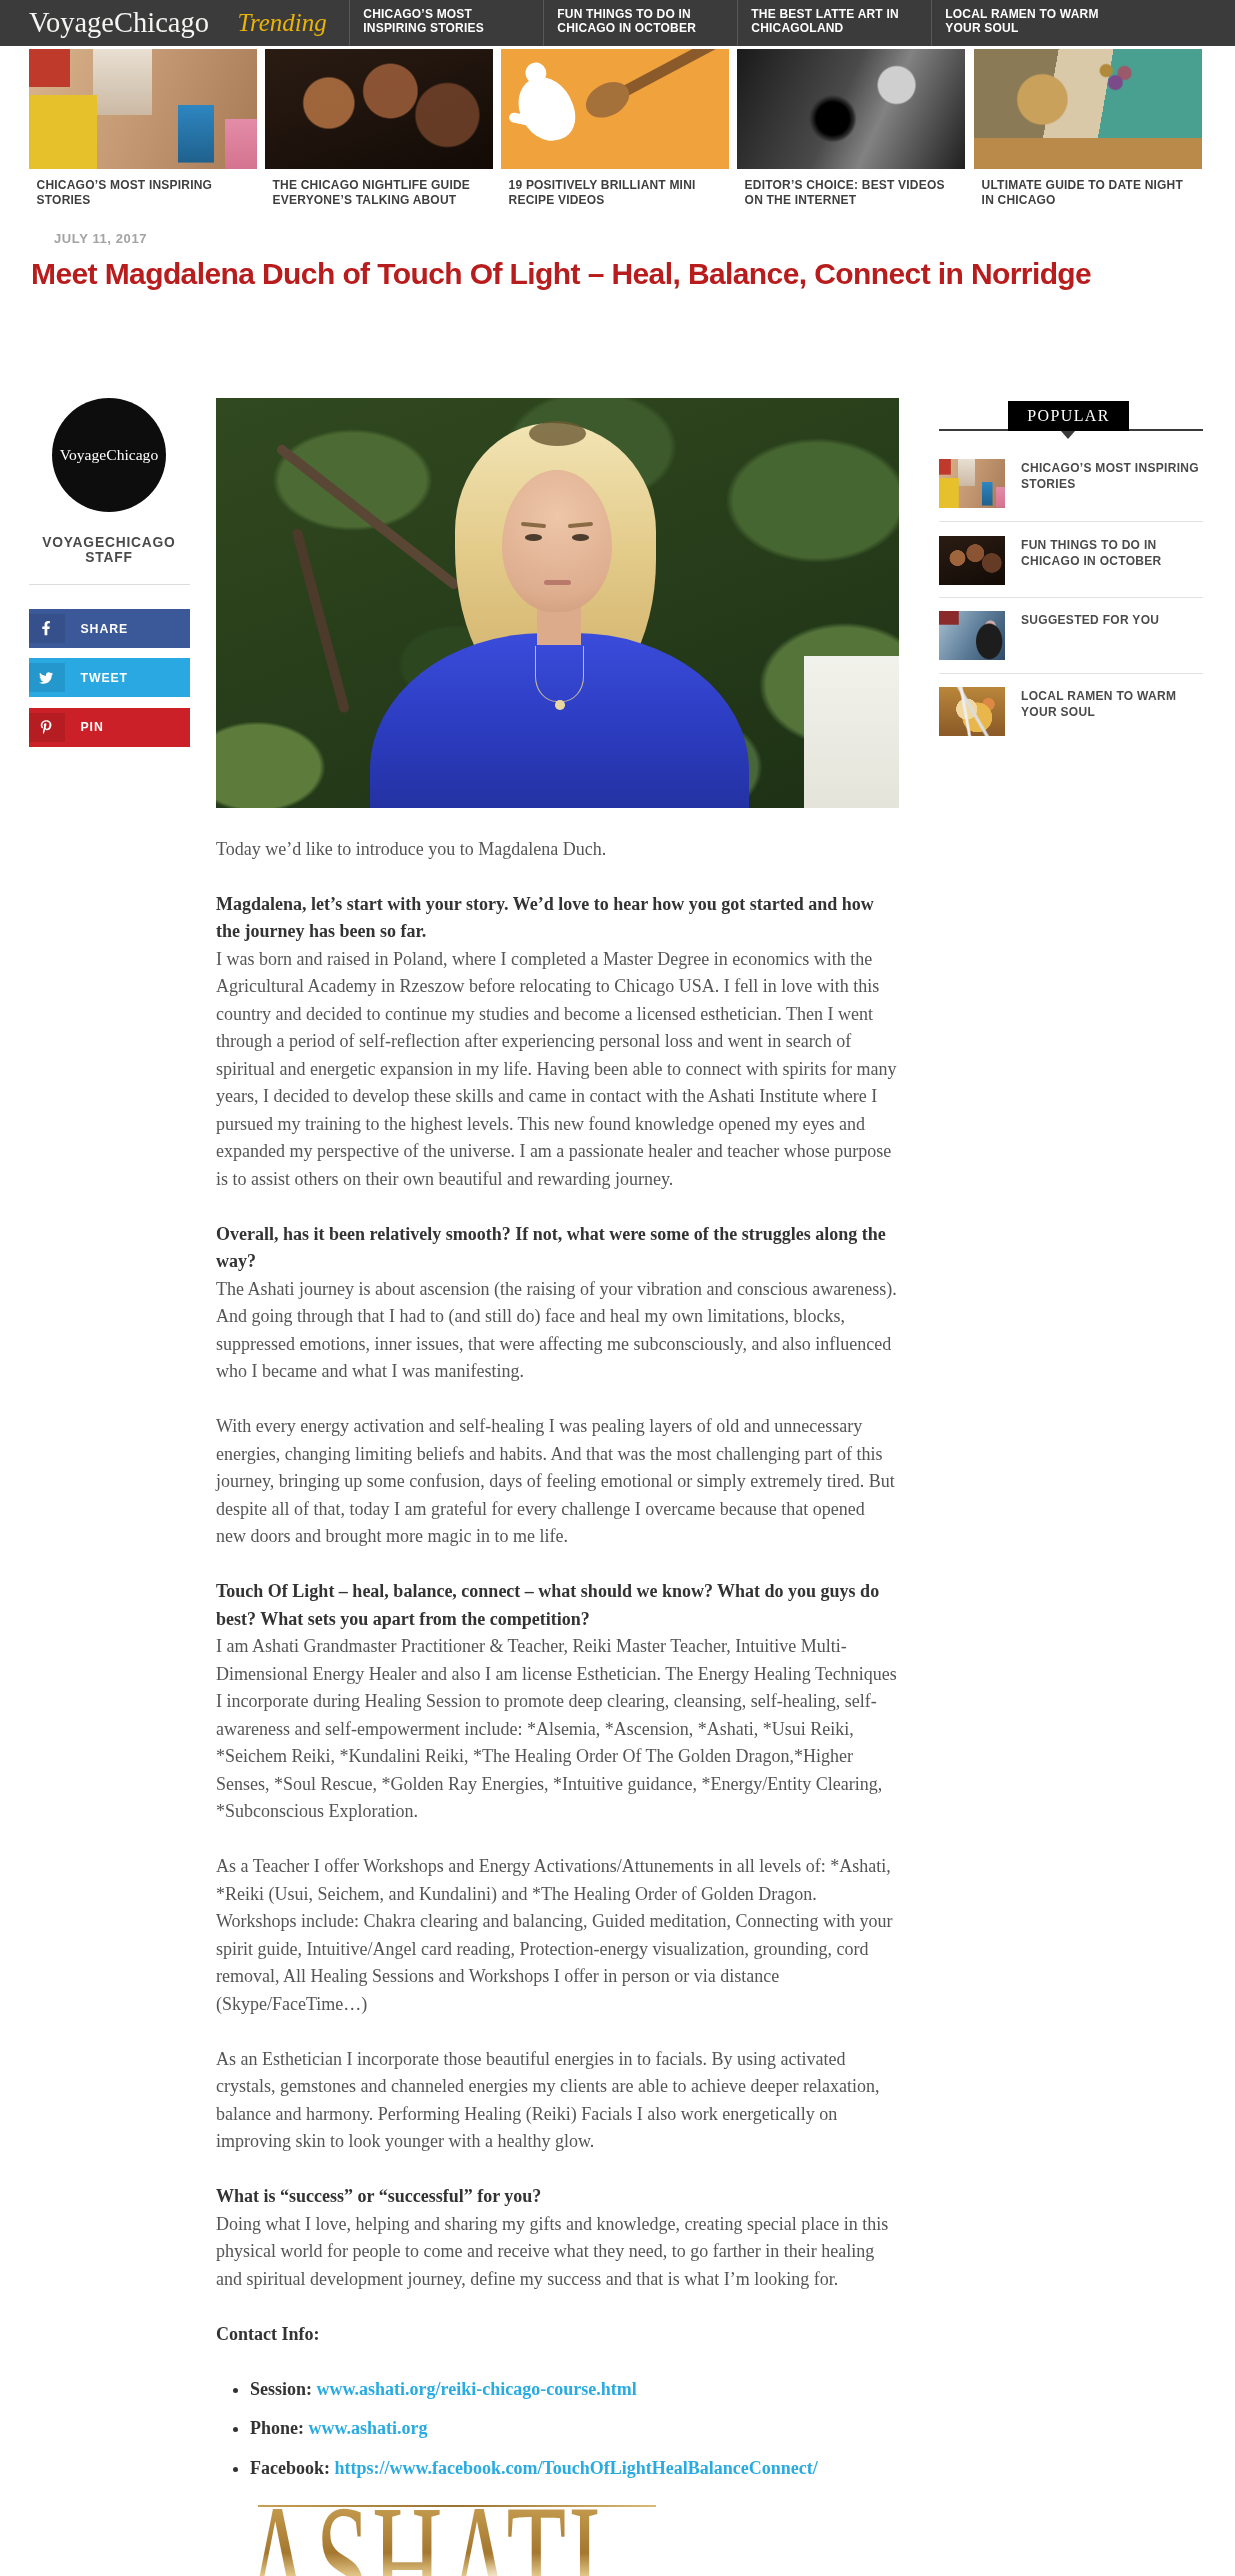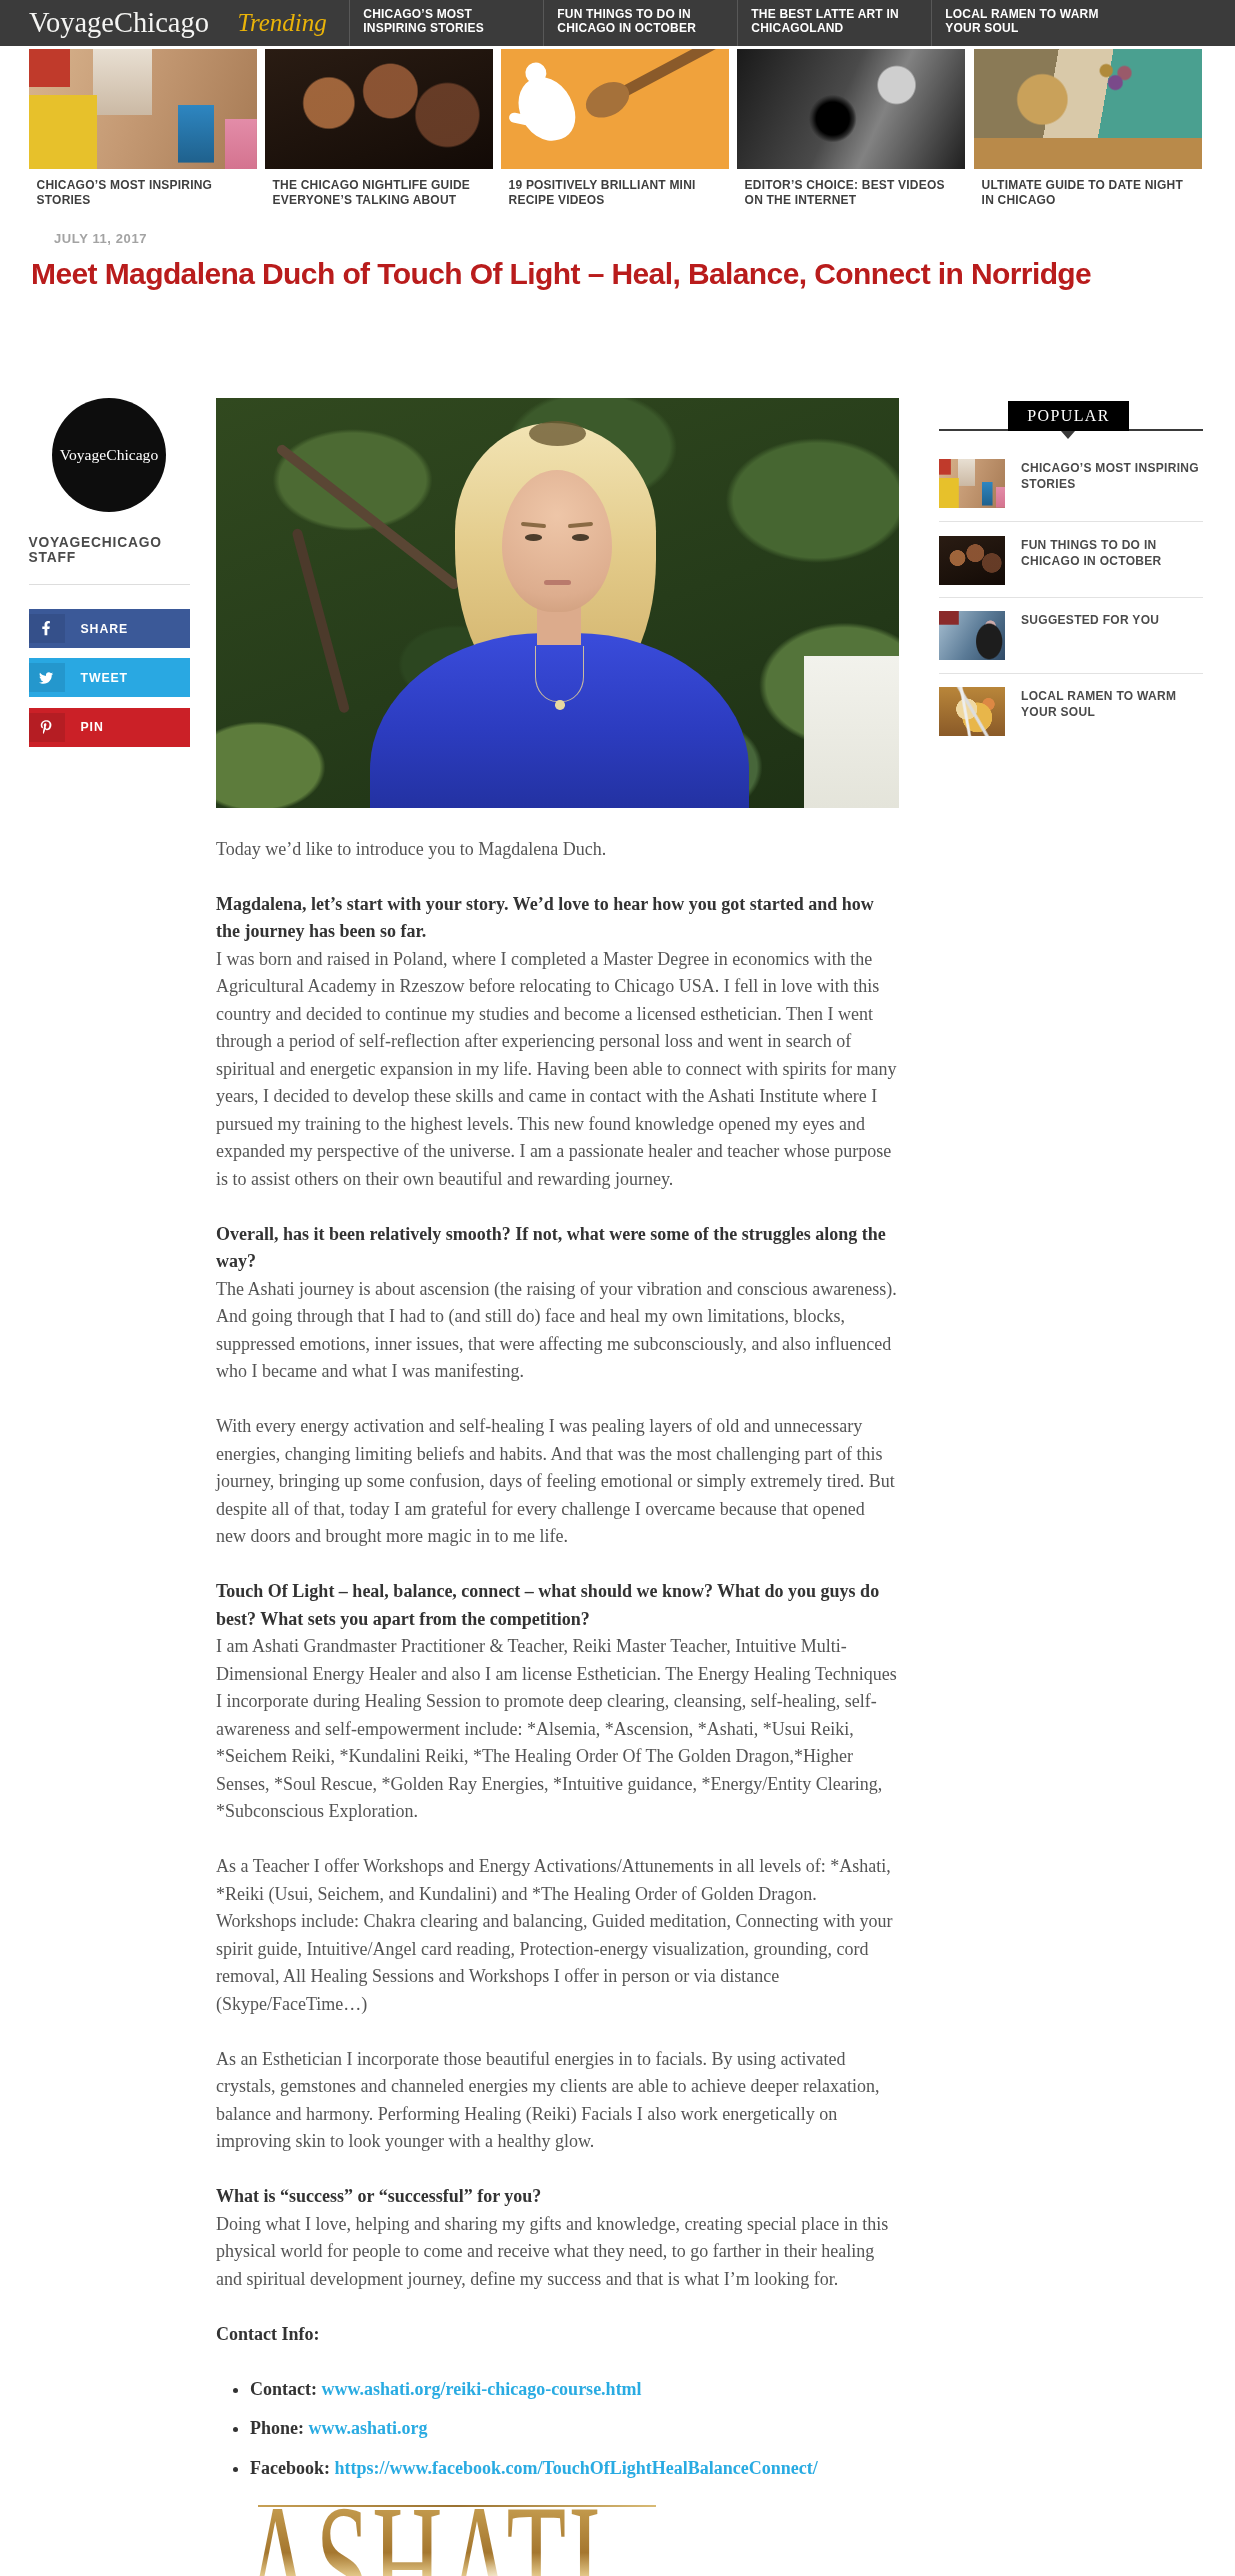--- a/index.html
+++ b/index.html
@@ -66,21 +66,21 @@
   .art-date{position:absolute;left:54px;top:231px;font-size:13px;font-weight:bold;
             color:#a3a3a3;letter-spacing:0.6px;}
   .art-title{position:absolute;left:31px;top:248px;width:1100px;font-size:30px;font-weight:bold;
              color:#b91c1c;line-height:52px;letter-spacing:-0.6px;}
 
   
   .rail{position:absolute;left:28.5px;top:398px;width:161px;}
   .avatar{width:114px;height:114px;border-radius:50%;background:#0d0d0d;margin:0 auto;
           display:flex;align-items:center;justify-content:center;}
   .avatar span{font-family:"Liberation Serif",serif;color:#fff;font-size:15.6px;}
-  .staff{margin-top:23px;font-size:13.8px;font-weight:bold;color:#4a4a4a;
+  .staff{margin-top:23px;text-align:center;font-size:13.8px;font-weight:bold;color:#4a4a4a;
          letter-spacing:0.8px;}
   .rail-hr{margin-top:19px;border:none;border-top:0.9px solid #ddd;}
   .share-btn{margin-top:10.4px;width:161px;height:39px;display:flex;align-items:center;
              color:#fff;font-size:12.3px;font-weight:bold;letter-spacing:0.9px;cursor:pointer;}
   .share-btn .ic{width:36px;height:29px;display:flex;align-items:center;justify-content:center;}
   .share-btn .lb{margin-left:16px;}
   .btn-fb{background:#3b5998;margin-top:24px;}  .btn-fb .ic{background:#35508a;}
   .btn-tw{background:#29a8e2;}                  .btn-tw .ic{background:#2497cd;}
   .btn-pin{background:#cb2027;}                 .btn-pin .ic{background:#b51d23;}
   .share-btn svg{width:14.2px;height:14.2px;fill:#fff;}
@@ -281,21 +281,21 @@
       <p>With every energy activation and self-healing I was pealing layers of old and unnecessary energies, changing limiting beliefs and habits. And that was the most challenging part of this journey, bringing up some confusion, days of feeling emotional or simply extremely tired. But despite all of that, today I am grateful for every challenge I overcame because that opened new doors and brought more magic in to me life.</p>
       <p class="q">Touch Of Light – heal, balance, connect – what should we know? What do you guys do best? What sets you apart from the competition?</p>
       <p>I am Ashati Grandmaster Practitioner &amp; Teacher, Reiki Master Teacher, Intuitive Multi-Dimensional Energy Healer and also I am license Esthetician. The Energy Healing Techniques I incorporate during Healing Session to promote deep clearing, cleansing, self-healing, self-awareness and self-empowerment include: *Alsemia, *Ascension, *Ashati, *Usui Reiki, *Seichem Reiki, *Kundalini Reiki, *The Healing Order Of The Golden Dragon,*Higher Senses, *Soul Rescue, *Golden Ray Energies, *Intuitive guidance, *Energy/Entity Clearing, *Subconscious Exploration.</p>
       <p>As a Teacher I offer Workshops and Energy Activations/Attunements in all levels of: *Ashati, *Reiki (Usui, Seichem, and Kundalini) and *The Healing Order of Golden Dragon. Workshops include: Chakra clearing and balancing, Guided meditation, Connecting with your spirit guide, Intuitive/Angel card reading, Protection-energy visualization, grounding, cord removal, All Healing Sessions and Workshops I offer in person or via distance (Skype/FaceTime…)</p>
       <p>As an Esthetician I incorporate those beautiful energies in to facials. By using activated crystals, gemstones and channeled energies my clients are able to achieve deeper relaxation, balance and harmony. Performing Healing (Reiki) Facials I also work energetically on improving skin to look younger with a healthy glow.</p>
       <p class="q">What is “success” or “successful” for you?</p>
       <p>Doing what I love, helping and sharing my gifts and knowledge, creating special place in this physical world for people to come and receive what they need, to go farther in their healing and spiritual development journey, define my success and that is what I’m looking for.</p>
       <p class="contact-h">Contact Info:</p>
       <ul class="contact-list">
         <li>
-          <span class="cl">Contact:</span>
+          <span class="cl">Session:</span>
           <a>www.ashati.org/reiki-chicago-course.html</a>
         </li>
         <li>
           <span class="cl">Phone:</span>
           <a>www.ashati.org</a>
         </li>
         <li>
           <span class="cl">Facebook:</span>
           <a>https://www.facebook.com/TouchOfLightHealBalanceConnect/</a>
         </li>

